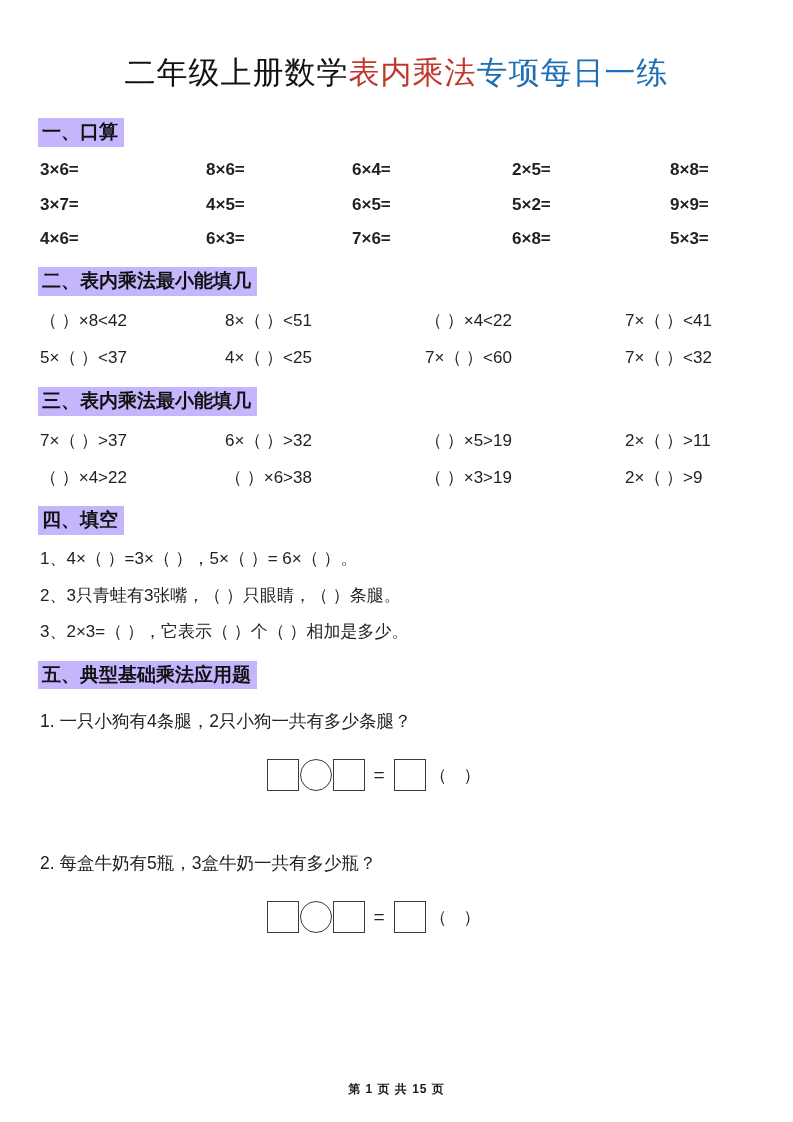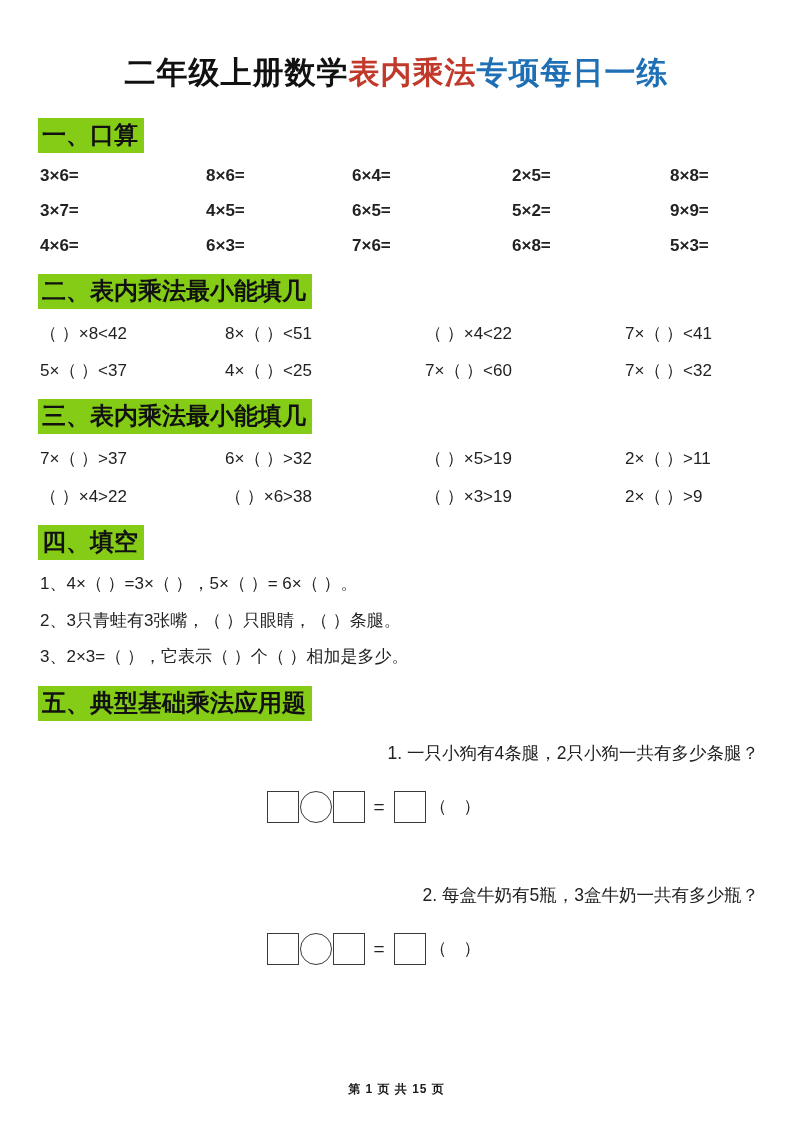--- a/index.html
+++ b/index.html
@@ -19,35 +19,35 @@
     width: 793px;
     height: 1122px;
     box-sizing: border-box;
     padding: 40px 34px 0 34px;
     position: relative;
   }
   
   .title {
     text-align: center;
     font-size: 31px;
-    font-weight: bold;
+    font-weight: normal;
     letter-spacing: 1px;
     margin: 12px 0 14px 0;
     white-space: nowrap;
   }
   .title .seg-black { color: #111111; }
   .title .seg-red   { color: #c0392b; }
   .title .seg-blue  { color: #1f6fb4; }
 
   
   .sec-head {
     display: inline-block;
-    background: #84cc16;
+    background: #c4b5fd;
     color: #111111;
-    font-size: 24px;
+    font-size: 19px;
     font-weight: bold;
     padding: 2px 6px 3px 4px;
     margin: 10px 0 6px 4px;
     line-height: 1.25;
   }
 
   
   .grid5 {
     display: grid;
     grid-template-columns: 166px 146px 160px 158px 120px;
@@ -77,21 +77,20 @@
     margin-left: 6px;
     color: #222;
     white-space: nowrap;
   }
 
   
   .wp-q {
     font-size: 17.5px;
     margin: 14px 0 0 6px;
     color: #222;
-    text-align: right;
   }
   .wp-answer {
     display: flex;
     align-items: center;
     justify-content: center;
     margin-top: 26px;
     margin-left: -40px;
     gap: 0px;
   }
   .boxsq {

